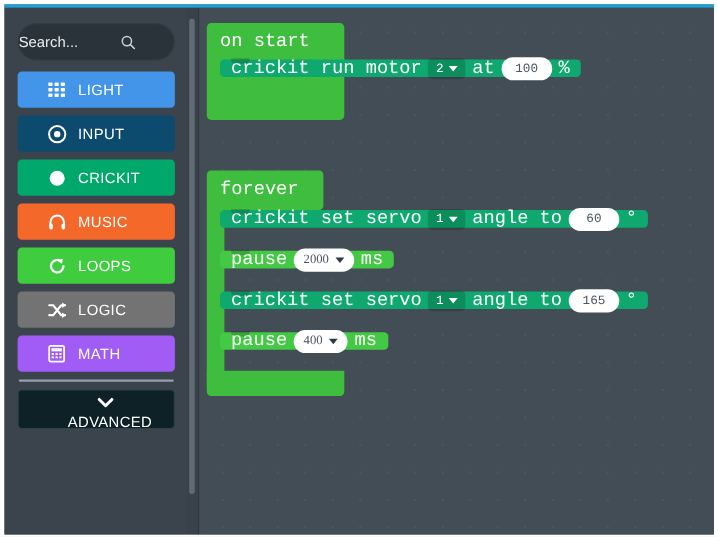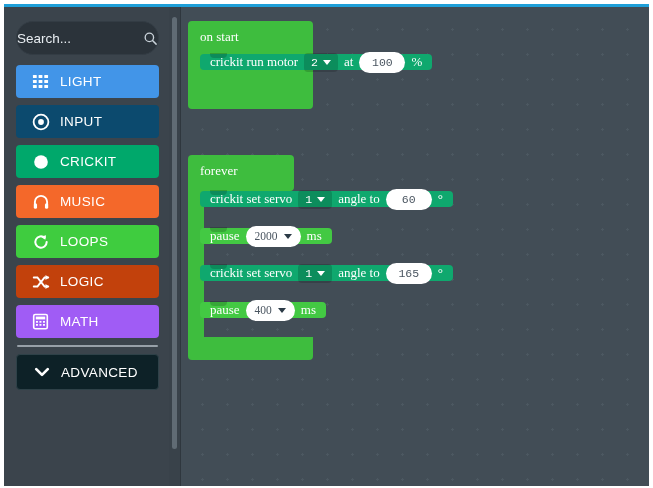--- a/index.html
+++ b/index.html
@@ -41,21 +41,21 @@
   }
 
   .search-wrap {
     position: relative;
     height: 32px;
     margin: 4px 0 10px 0;
     background: #2b333a;
     border-radius: 18px;
     display: flex;
     align-items: center;
-    justify-content: space-between;
+    justify-content: flex-start;
     border: 1px solid #333c44;
   }
   .search-wrap input {
     background: transparent;
     border: none;
     outline: none;
     color: #e8edf1;
     font-size: 13.5px;
     font-family: "Liberation Sans", sans-serif;
     width: 78px;
@@ -72,21 +72,21 @@
 
   .cat-list { position: relative; }
 
   .cat {
     position: relative;
     height: 33px;
     margin-bottom: 7px;
     border-radius: 4px;
     display: flex;
     align-items: center;
-    padding-left: 14px;
+    padding-left: 25px;
     box-sizing: border-box;
     cursor: pointer;
     user-select: none;
   }
   .cat .ico {
     width: 21px;
     height: 21px;
     flex: 0 0 auto;
     display: flex;
     align-items: center;
@@ -103,20 +103,21 @@
   .cat-divider {
     height: 2px;
     background: #97a0a8;
     border-radius: 1px;
     margin: 3px 1px 7px 1px;
   }
   .cat.advanced {
     background: #0d2127;
     border: 1px solid #2e4148;
     height: 36px;
+    flex-direction: column;
   }
 
   
   #tb-scroll {
     position: absolute;
     left: 165px;
     top: 0;
     width: 12px;
     height: 100%;
     background: #39424a;
@@ -142,22 +143,22 @@
     bottom: 0;
     background-color: #424d56;
     background-image: radial-gradient(#4c5861 1.1px, transparent 1.2px);
     background-size: 25px 25px;
     background-position: 8px 10px;
     overflow: hidden;
   }
 
   
   .blk-text {
-    font-family: Liberation Serif, serif;
-    font-size: 13px;
+    font-family: Liberation Mono, monospace;
+    font-size: 17px;
     color: #ffffff;
     white-space: nowrap;
   }
 
   .hat {
     position: absolute;
     border-radius: 4px;
   }
   .hat .hat-title {
     position: absolute;
@@ -324,21 +325,21 @@
       <div class="cat" style="background:#3fcc3f">
         <span class="ico">
           <svg viewBox="0 0 20 20" width="18" height="18">
             <path d="M16.3 10 a6.3 6.3 0 1 1 -2.2 -4.8" fill="none" stroke="#fff" stroke-width="2.3" stroke-linecap="round"></path>
             <path d="M9.6 4.3 L15.6 2.5 L14.8 7.4 Z" fill="#fff"></path>
           </svg>
         </span>
         <span class="lbl">LOOPS</span>
       </div>
 
-      <div class="cat" style="background:#c2410c">
+      <div class="cat" style="background:#737373">
         <span class="ico">
           <svg viewBox="0 0 20 20" width="18" height="18">
             <path d="M2 5 H6 L14 15 H18" fill="none" stroke="#fff" stroke-width="2.2" stroke-linecap="round"></path>
             <path d="M2 15 H6 L14 5 H18" fill="none" stroke="#fff" stroke-width="2.2" stroke-linecap="round"></path>
             <path d="M15 2.2 L19 5 L15 7.8 Z" fill="#fff"></path>
             <path d="M15 12.2 L19 15 L15 17.8 Z" fill="#fff"></path>
           </svg>
         </span>
         <span class="lbl">LOGIC</span>
       </div>

